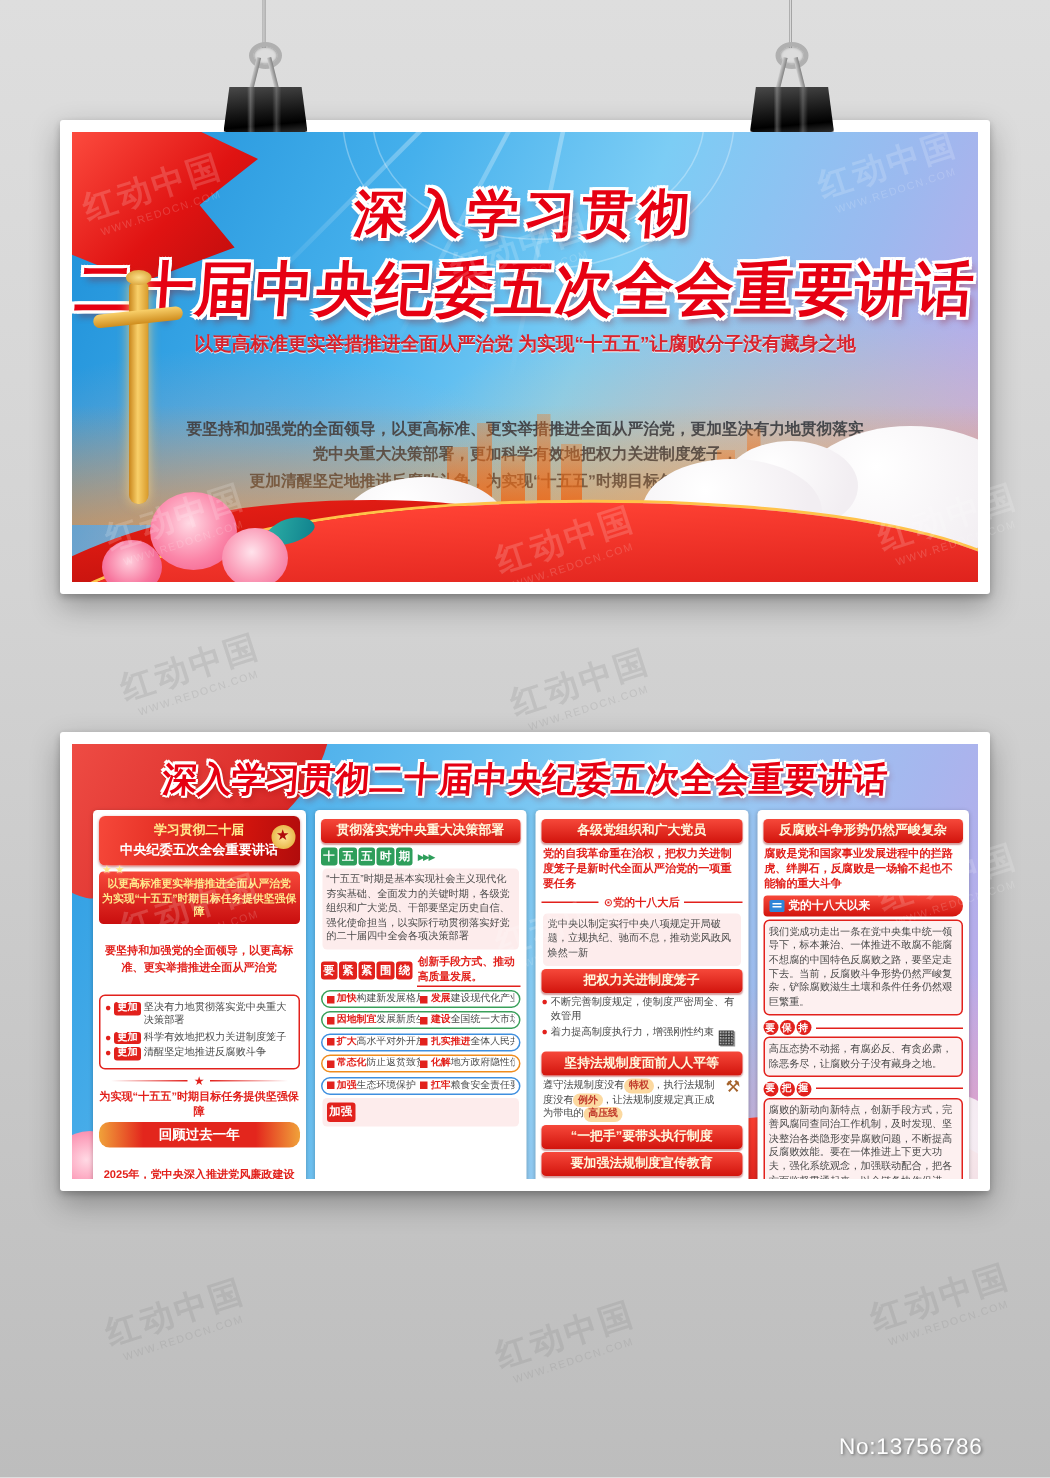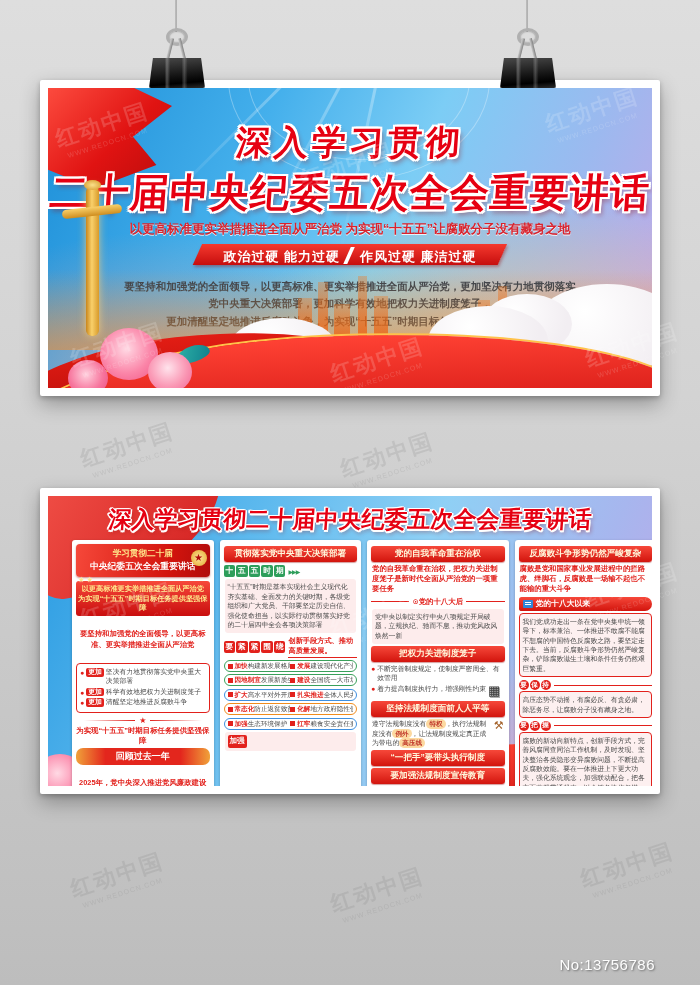--- a/index.html
+++ b/index.html
@@ -70,21 +70,21 @@
   .leaf{position:absolute;left:128px;bottom:26px;width:34px;height:16px;border-radius:50% 50% 50% 50%/60% 60% 40% 40%;background:linear-gradient(120deg,#2fb3a8,#0f7f8c);transform:rotate(-18deg);}
   
   #poster-bottom{top:488px;}
   #poster-bottom .pinner{height:290px;
     background:
       radial-gradient(ellipse at 92% 90%,rgba(255,160,170,.55),rgba(255,160,170,0) 30%),
       linear-gradient(113deg,#2b9ce2 0%,#5db9ee 30%,#8fd0f5 55%,#a7b6ee 80%,#c3a4e6 100%);}
   .swoosh{position:absolute;left:-30px;top:-26px;width:210px;height:120px;background:linear-gradient(130deg,#ff5143,#d51311);border-radius:0 0 90% 20%/0 0 100% 55%;transform:rotate(-8deg);opacity:.95;}
   .pb-title{position:absolute;top:8px;width:100%;text-align:center;font-size:23px;font-weight:bold;color:#e60012;transform:skewX(-4deg);letter-spacing:0px;
     text-shadow:-1.5px 0 0 #fff,1.5px 0 0 #fff,0 -1.5px 0 #fff,0 1.5px 0 #fff,1.5px 1.5px 0 #fff,-1.5px -1.5px 0 #fff,2px 3px 4px rgba(150,10,10,.45);}
-  .cols{position:absolute;top:44px;left:24px;width:584px;height:284px;display:flex;gap:6px;}
+  .cols{position:absolute;top:44px;left:14px;width:584px;height:284px;display:flex;gap:6px;}
   .card{flex:1 1 0;background:#fff;border-radius:3px;box-shadow:0 1px 3px rgba(0,0,0,.25);padding:4px;overflow:hidden;position:relative;}
   .banner{background:linear-gradient(180deg,#f6483a,#d2140d);color:#fff8dc;font-weight:bold;font-size:8.6px;text-align:center;border-radius:3px;padding:2px 1px;margin:2px 0;box-shadow:0 1px 1px rgba(150,10,10,.4);}
   .redlead{color:#e2211c;font-weight:bold;font-size:7.4px;line-height:1.35;margin:2px 1px;}
   .par{font-size:6.8px;line-height:1.4;color:#4a4a4a;margin:2px 1px;}
   .pinkbox{background:#fdecec;border-radius:3px;padding:3px;}
   .charrow{display:flex;align-items:center;gap:1px;margin:3px 0 2px;}
   .chip{display:inline-block;background:#e2211c;color:#fff;font-weight:bold;font-size:7.6px;padding:1px 2px;border-radius:2px;}
   .chip.green{background:#2e9e5b;}
   .arrows{color:#e2211c;font-size:6px;letter-spacing:-1px;margin-left:2px;}
   .wrapnote{color:#e2211c;font-weight:bold;font-size:7.2px;border-bottom:1px solid #e2211c;padding-bottom:1px;margin-left:2px;}
@@ -163,23 +163,20 @@
     <div class="ray" style="left:330px;transform:rotate(12deg);"></div>
     <div class="ray" style="left:250px;transform:rotate(45deg);"></div>
     <div class="arc" style="left:200px;top:-90px;width:220px;height:160px;"></div>
     <div class="arc" style="left:180px;top:-110px;width:260px;height:200px;"></div>
     <div class="flag"></div>
 
     <div class="pt-title" id="pt-title1">深入学习贯彻</div>
     <div class="pt-title" id="pt-title2">二十届中央纪委五次全会重要讲话</div>
     <div id="pt-sub">以更高标准更实举措推进全面从严治党 为实现“十五五”让腐败分子没有藏身之地</div>
 
-    <div class="pt-ribbon">
-      <span>政治过硬 能力过硬</span><span class="slash"></span><span>作风过硬 廉洁过硬</span>
-    </div>
 
     <div class="pt-body">
       <div>要坚持和加强党的全面领导，以更高标准、更实举措推进全面从严治党，更加坚决有力地贯彻落实</div>
       <div>党中央重大决策部署，更加科学有效地把权力关进制度笼子，</div>
       <div>更加清醒坚定地推进反腐败斗争，为实现“十五五”时期目标任务提供坚强保障。</div>
     </div>
 
     <div class="skyglow"></div>
     <div class="bld" style="left:250px;bottom:48px;width:14px;height:42px;"></div>
     <div class="bld" style="left:270px;bottom:48px;width:10px;height:58px;"></div>
@@ -345,21 +342,21 @@
           <span class="chip">加强</span>
           
           
           
           
           
         </div>
       </div>
 
       <div class="card">
-        <div class="banner">党的自我革命重在治权</div>
+        <div class="banner">各级党组织和广大党员</div>
         <div class="redlead">党的自我革命重在治权，把权力关进制度笼子是新时代全面从严治党的一项重要任务</div>
         <div class="divider-tag">
           <div class="ln"></div>
           <div class="tx">⊙党的十八大后</div>
           <div class="ln"></div>
         </div>
         <div class="par pinkbox">党中央以制定实行中央八项规定开局破题，立规执纪、驰而不息，推动党风政风焕然一新</div>
         <div class="banner">把权力关进制度笼子</div>
         <div class="cagebul">
           <span class="dotpair">●</span>

